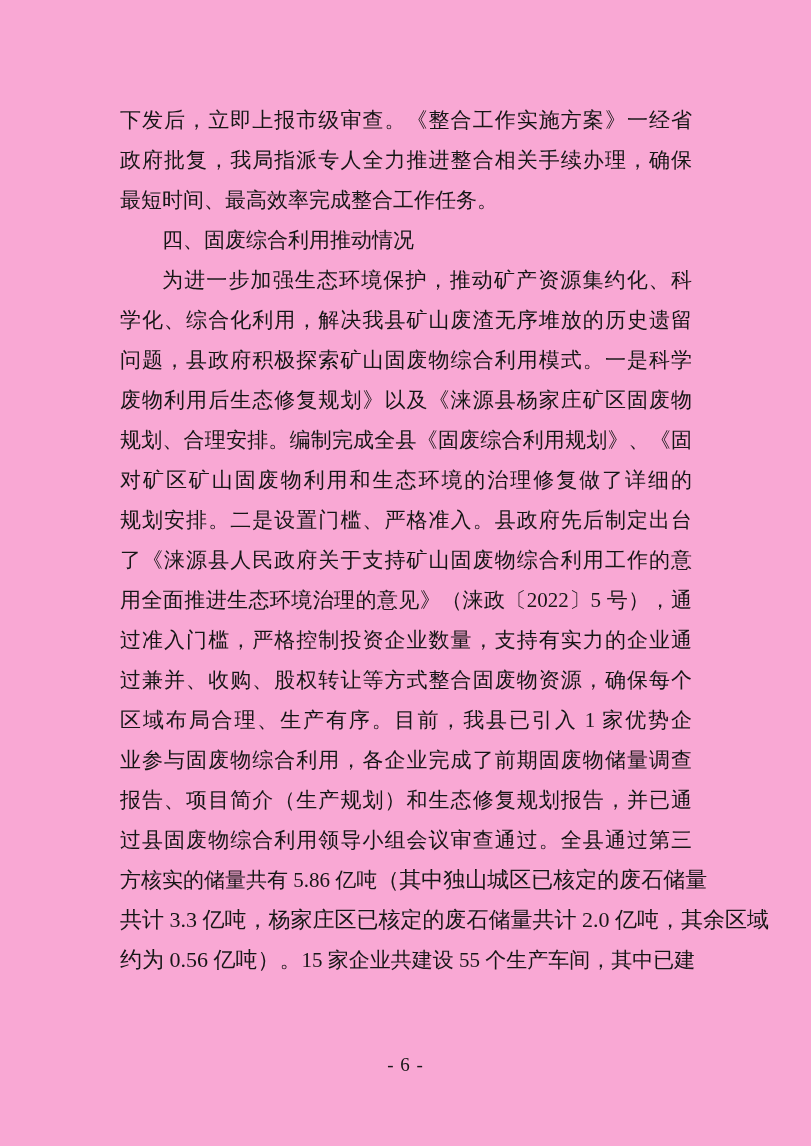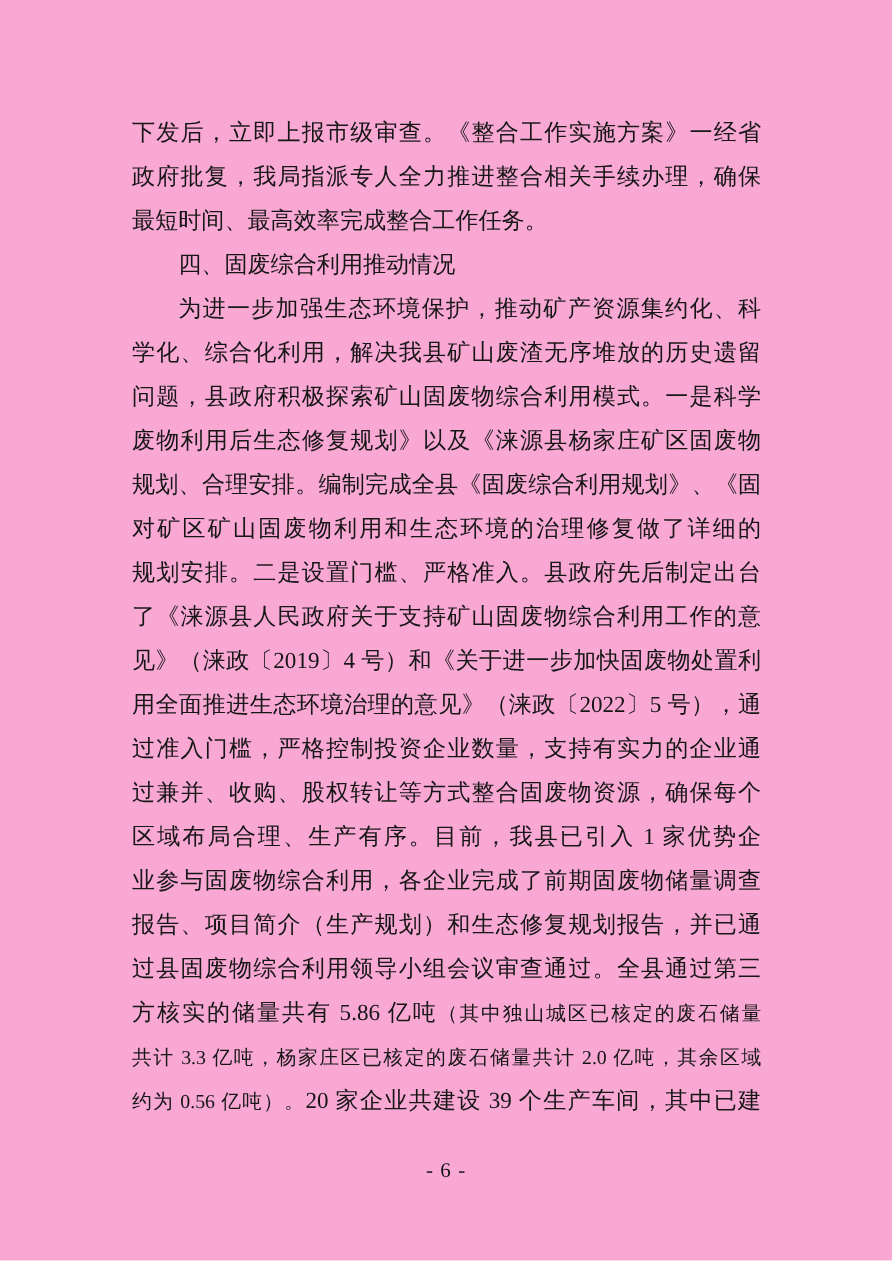--- a/index.html
+++ b/index.html
@@ -36,21 +36,21 @@
     text-align: center;
     text-align-last: left;
   }
   .line.indent {
     padding-left: 42px;
   }
   .seg-normal {
     font-size: 21px;
   }
   .seg-small {
-    font-size: 18px;
+    font-size: 22px;
   }
   .page-number {
     position: absolute;
     top: 1052px;
     left: 0;
     width: 811px;
     height: 26px;
     line-height: 26px;
     text-align: center;
     font-size: 19px;
@@ -68,26 +68,25 @@
       <div class="line left"><span class="seg-normal">最短时间、最高效率完成整合工作任务。</span></div>
       <div class="line left indent"><span class="seg-normal">四、固废综合利用推动情况</span></div>
       <div class="line indent"><span class="seg-normal">为进一步加强生态环境保护，推动矿产资源集约化、科</span></div>
       <div class="line"><span class="seg-normal">学化、综合化利用，解决我县矿山废渣无序堆放的历史遗留</span></div>
       <div class="line"><span class="seg-normal">问题，县政府积极探索矿山固废物综合利用模式。一是科学</span></div>
       <div class="line"><span class="seg-normal">废物利用后生态修复规划》以及《涞源县杨家庄矿区固废物</span></div>
       <div class="line"><span class="seg-normal">规划、合理安排。编制完成全县《固废综合利用规划》、《固</span></div>
       <div class="line"><span class="seg-normal">对矿区矿山固废物利用和生态环境的治理修复做了详细的</span></div>
       <div class="line"><span class="seg-normal">规划安排。二是设置门槛、严格准入。县政府先后制定出台</span></div>
       <div class="line"><span class="seg-normal">了《涞源县人民政府关于支持矿山固废物综合利用工作的意</span></div>
-      <div class="line"><span class="seg-normal">见》（涞政〔2019〕4 号）和《关于进一步加快固废物处置利</span></div>
       <div class="line"><span class="seg-normal">用全面推进生态环境治理的意见》（涞政〔2022〕5 号），通</span></div>
       <div class="line"><span class="seg-normal">过准入门槛，严格控制投资企业数量，支持有实力的企业通</span></div>
       <div class="line"><span class="seg-normal">过兼并、收购、股权转让等方式整合固废物资源，确保每个</span></div>
       <div class="line"><span class="seg-normal">区域布局合理、生产有序。目前，我县已引入 1 家优势企</span></div>
       <div class="line"><span class="seg-normal">业参与固废物综合利用，各企业完成了前期固废物储量调查</span></div>
       <div class="line"><span class="seg-normal">报告、项目简介（生产规划）和生态修复规划报告，并已通</span></div>
       <div class="line"><span class="seg-normal">过县固废物综合利用领导小组会议审查通过。全县通过第三</span></div>
       <div class="line"><span class="seg-normal">方核实的储量共有 5.86 亿吨</span><span class="seg-small">（其中独山城区已核定的废石储量</span></div>
       <div class="line"><span class="seg-small">共计 3.3 亿吨，杨家庄区已核定的废石储量共计 2.0 亿吨，其余区域</span></div>
-      <div class="line"><span class="seg-small">约为 0.56 亿吨）。</span><span class="seg-normal">20 家企业共建设 39 个生产车间，其中已建</span></div>
+      <div class="line"><span class="seg-small">约为 0.56 亿吨）。</span><span class="seg-normal">15 家企业共建设 55 个生产车间，其中已建</span></div>
     </div>
   <div class="page-number">- 6 -</div>
 </div>
 
 </body></html>

